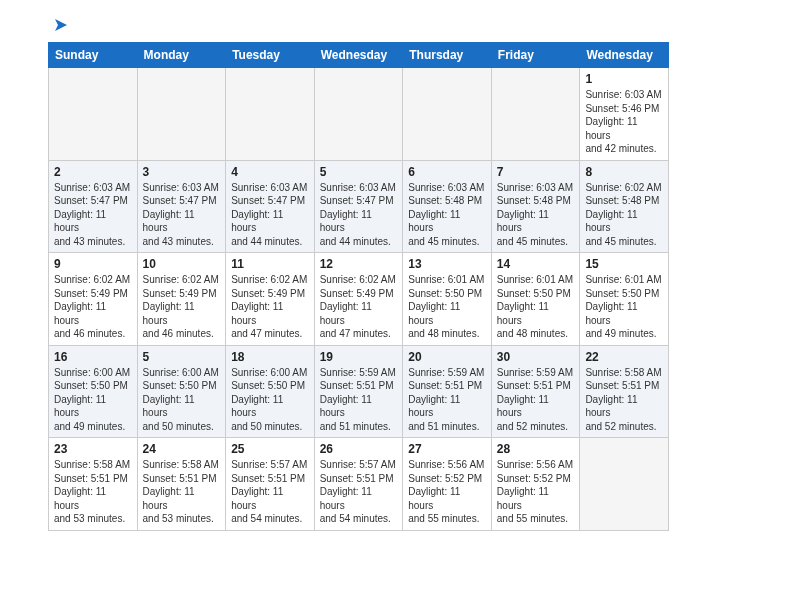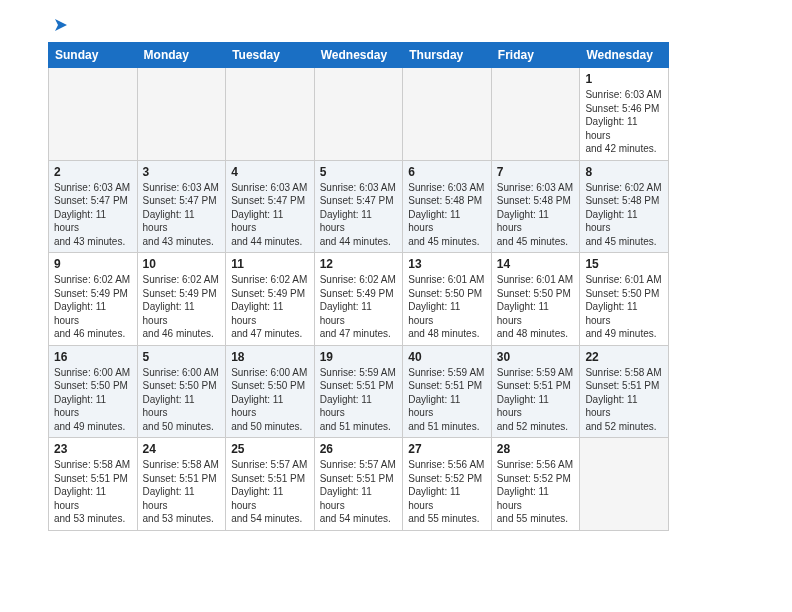--- a/index.html
+++ b/index.html
@@ -280,21 +280,21 @@
 and 50 minutes.</div>
           </td>
           <td>
             <span class="day-number">19</span>
             <div class="day-info" style="white-space: pre-line;">Sunrise: 5:59 AM
 Sunset: 5:51 PM
 Daylight: 11 hours
 and 51 minutes.</div>
           </td>
           <td>
-            <span class="day-number">40</span>
+            <span class="day-number">20</span>
             <div class="day-info" style="white-space: pre-line;">Sunrise: 5:59 AM
 Sunset: 5:51 PM
 Daylight: 11 hours
 and 51 minutes.</div>
           </td>
           <td>
             <span class="day-number">30</span>
             <div class="day-info" style="white-space: pre-line;">Sunrise: 5:59 AM
 Sunset: 5:51 PM
 Daylight: 11 hours

